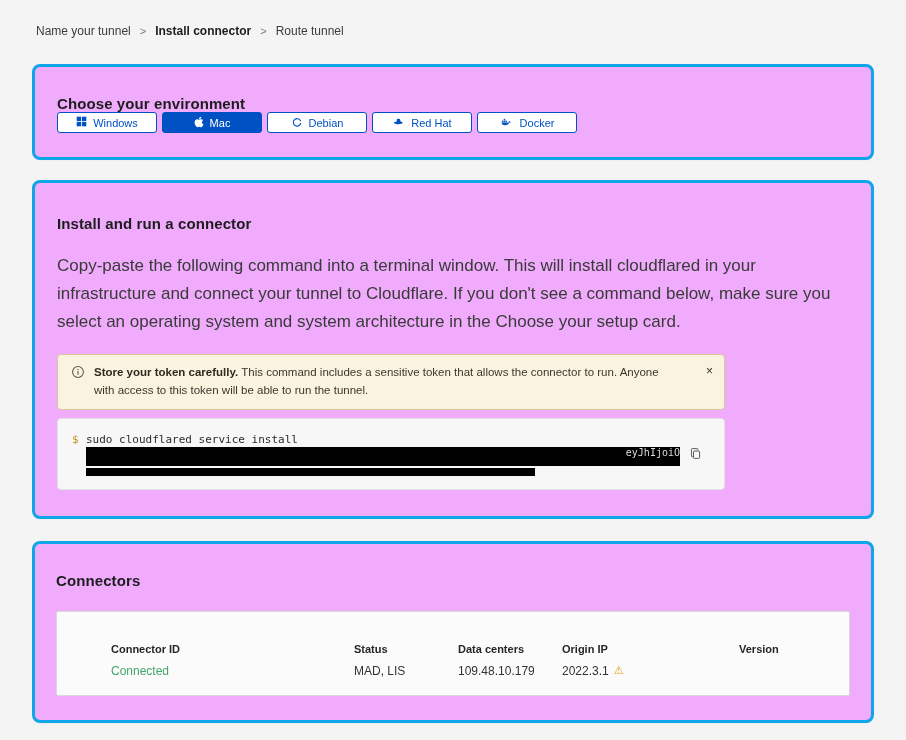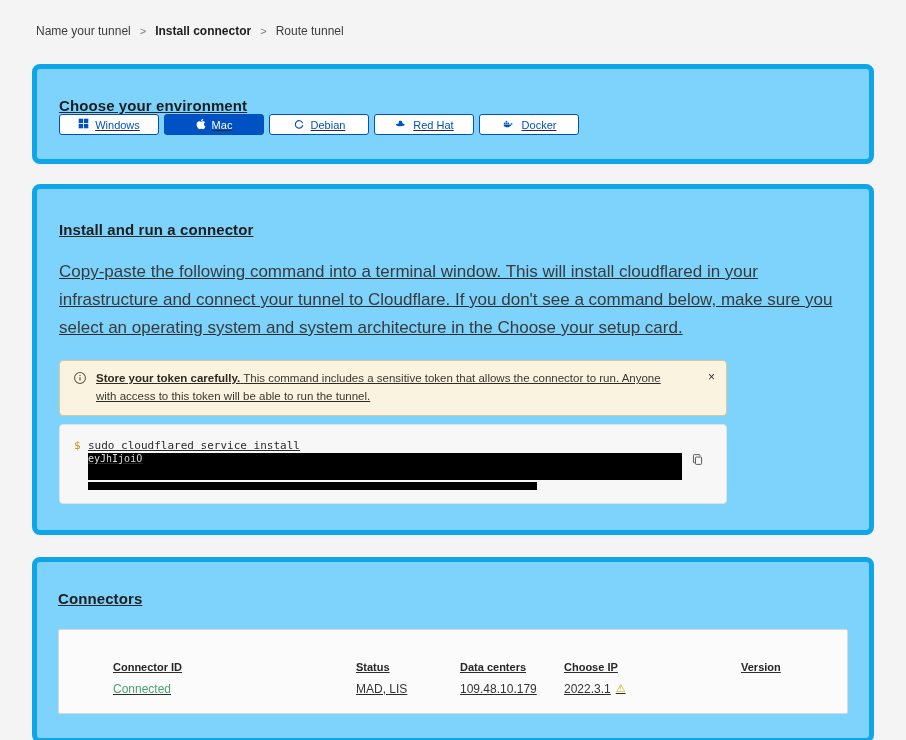--- a/index.html
+++ b/index.html
@@ -12,25 +12,24 @@
   }
   
   .breadcrumb { padding: 24px 36px 0; font-size: 12px; color: #3c3c3c; display: flex; gap: 9px; align-items: center; }
   .crumb { cursor: default; }
   .crumb.current { font-weight: 700; color: #1d1d1d; }
   .sep { color: #7a7a7a; font-size: 11px; }
 
   
   .card {
     margin: 0 32px;
-    background: #7dd3fc;
-    border: 5px solid #0ea5e9;
+    background: #f0abfc;
+    border: 3px solid #0ea5e9;
     border-radius: 8px;
     box-shadow: 0 1px 2px rgba(0,0,0,0.03);
-    text-decoration: underline;
   }
   .card h2 { font-size: 15px; color: #1d1d1d; letter-spacing: .1px; }
 
   #card-env { margin-top: 26px; padding: 28px 22px 24px; }
   .os-label { margin: 22px 0 12px; font-size: 12.5px; color: #303030; }
   .os-row { display: flex; gap: 5px; }
   .os-btn {
     min-width: 100px; height: 21px;
     display: inline-flex; align-items: center; justify-content: center; gap: 6px;
     background: #fff; color: #0051c3;
@@ -73,21 +72,21 @@
     border: 1px solid #e2e2e4;
     border-radius: 4px;
     padding: 14px 44px 13px 28px;
     font-family: "DejaVu Sans Mono", monospace;
     font-size: 11px; color: #2b2b2b;
   }
   .code-line.line1 { margin-bottom: 10px; }
   .code-line.line2 { position: relative; margin-bottom: 1px; }
   .prompt { position: absolute; left: -14px; color: #c3911c; }
   .redact { background: #000; }
-  .redact.bar1 { width: 594px; height: 27px; line-height: 11px; overflow: hidden; }
+  .redact.bar1 { width: 594px; height: 19px; line-height: 11px; overflow: hidden; text-align: right; }
   .redact.bar1 .tok { color: #dcdcdc; font-size: 10px; }
   .redact.bar2 { width: 449px; height: 8px; margin-top: 2px; }
   .copy-btn {
     position: absolute; right: 22px; top: 28px;
     background: none; border: none; cursor: pointer; color: #555; padding: 0;
   }
 
   #card-connectors { margin-top: 22px; padding: 28px 21px 24px; }
   .table {
     margin-top: 22px;
@@ -210,21 +209,21 @@
   </div>
 </div>
 
 <div class="card" id="card-connectors">
   <h2>Connectors</h2>
   <div class="table">
     <div class="thead">
       <div>Connector ID</div>
       <div>Status</div>
       <div>Data centers</div>
-      <div>Choose IP</div>
+      <div>Origin IP</div>
       <div>Version</div>
     </div>
     <div class="trow">
       <div class="status-connected">Connected</div>
       <div>MAD, LIS</div>
       <div>109.48.10.179</div>
       <div class="version-cell">
         <span>2022.3.1</span>
         <span class="warn-icon">⚠</span>
       </div>

